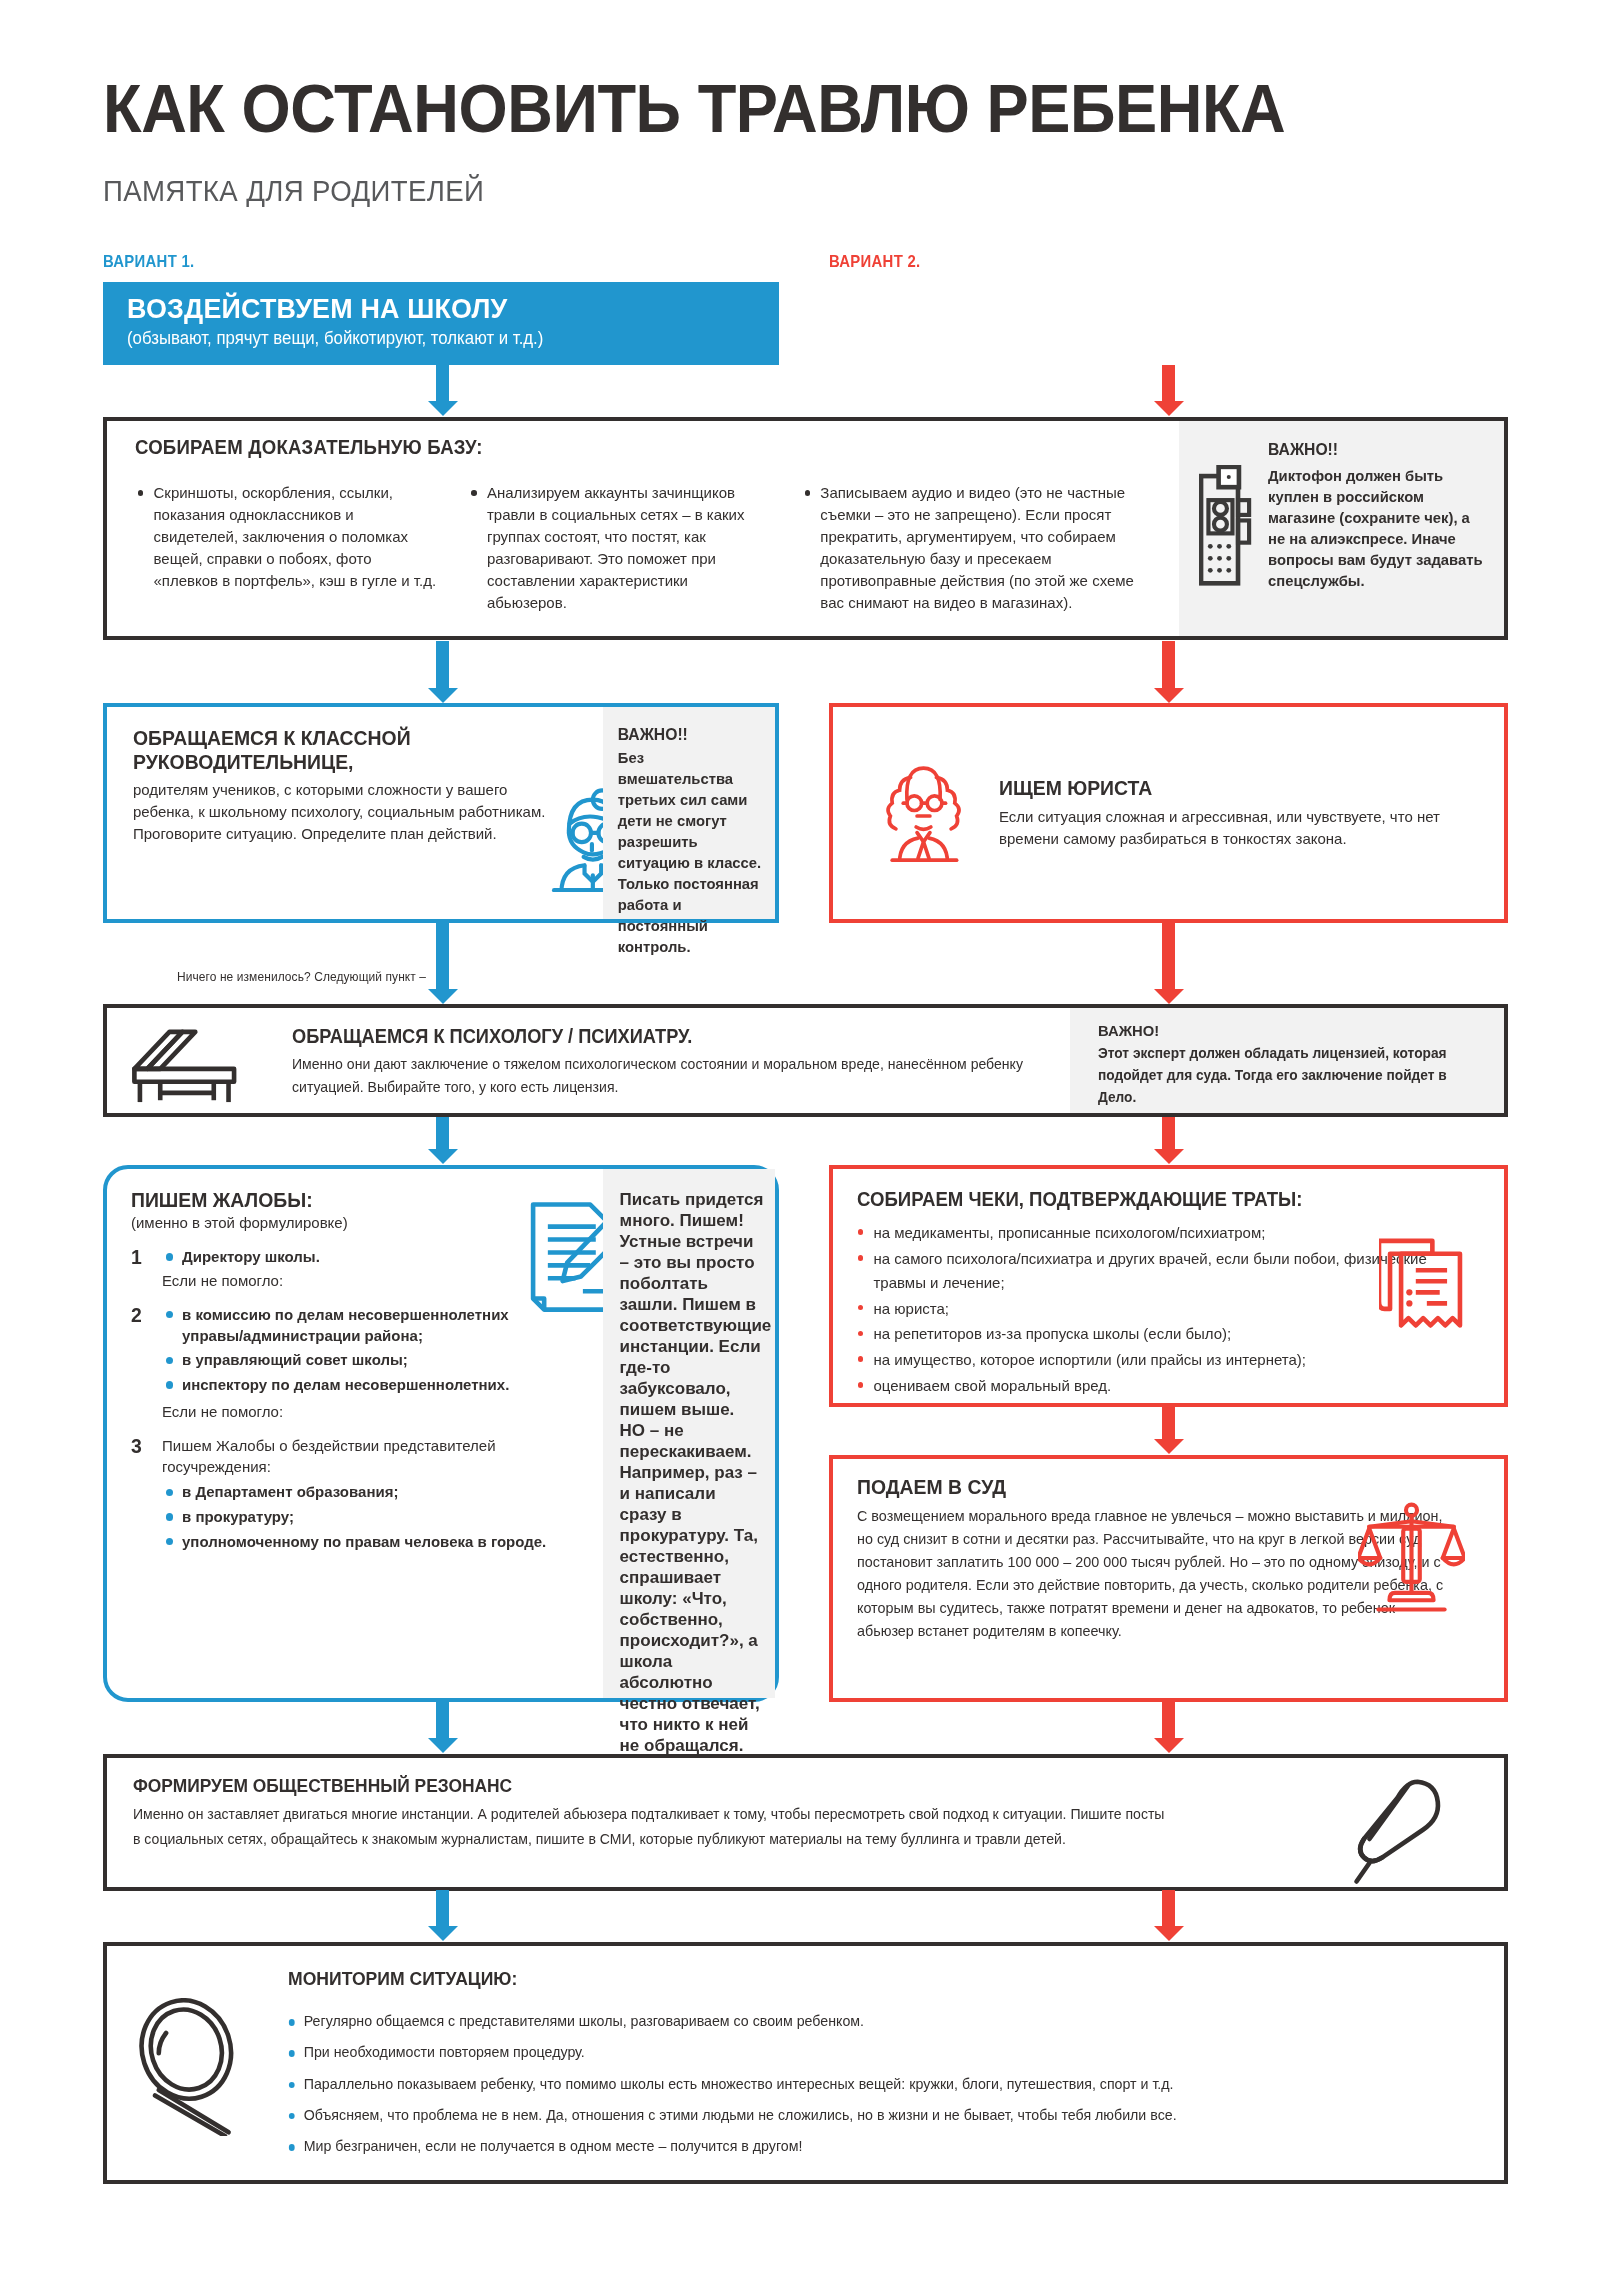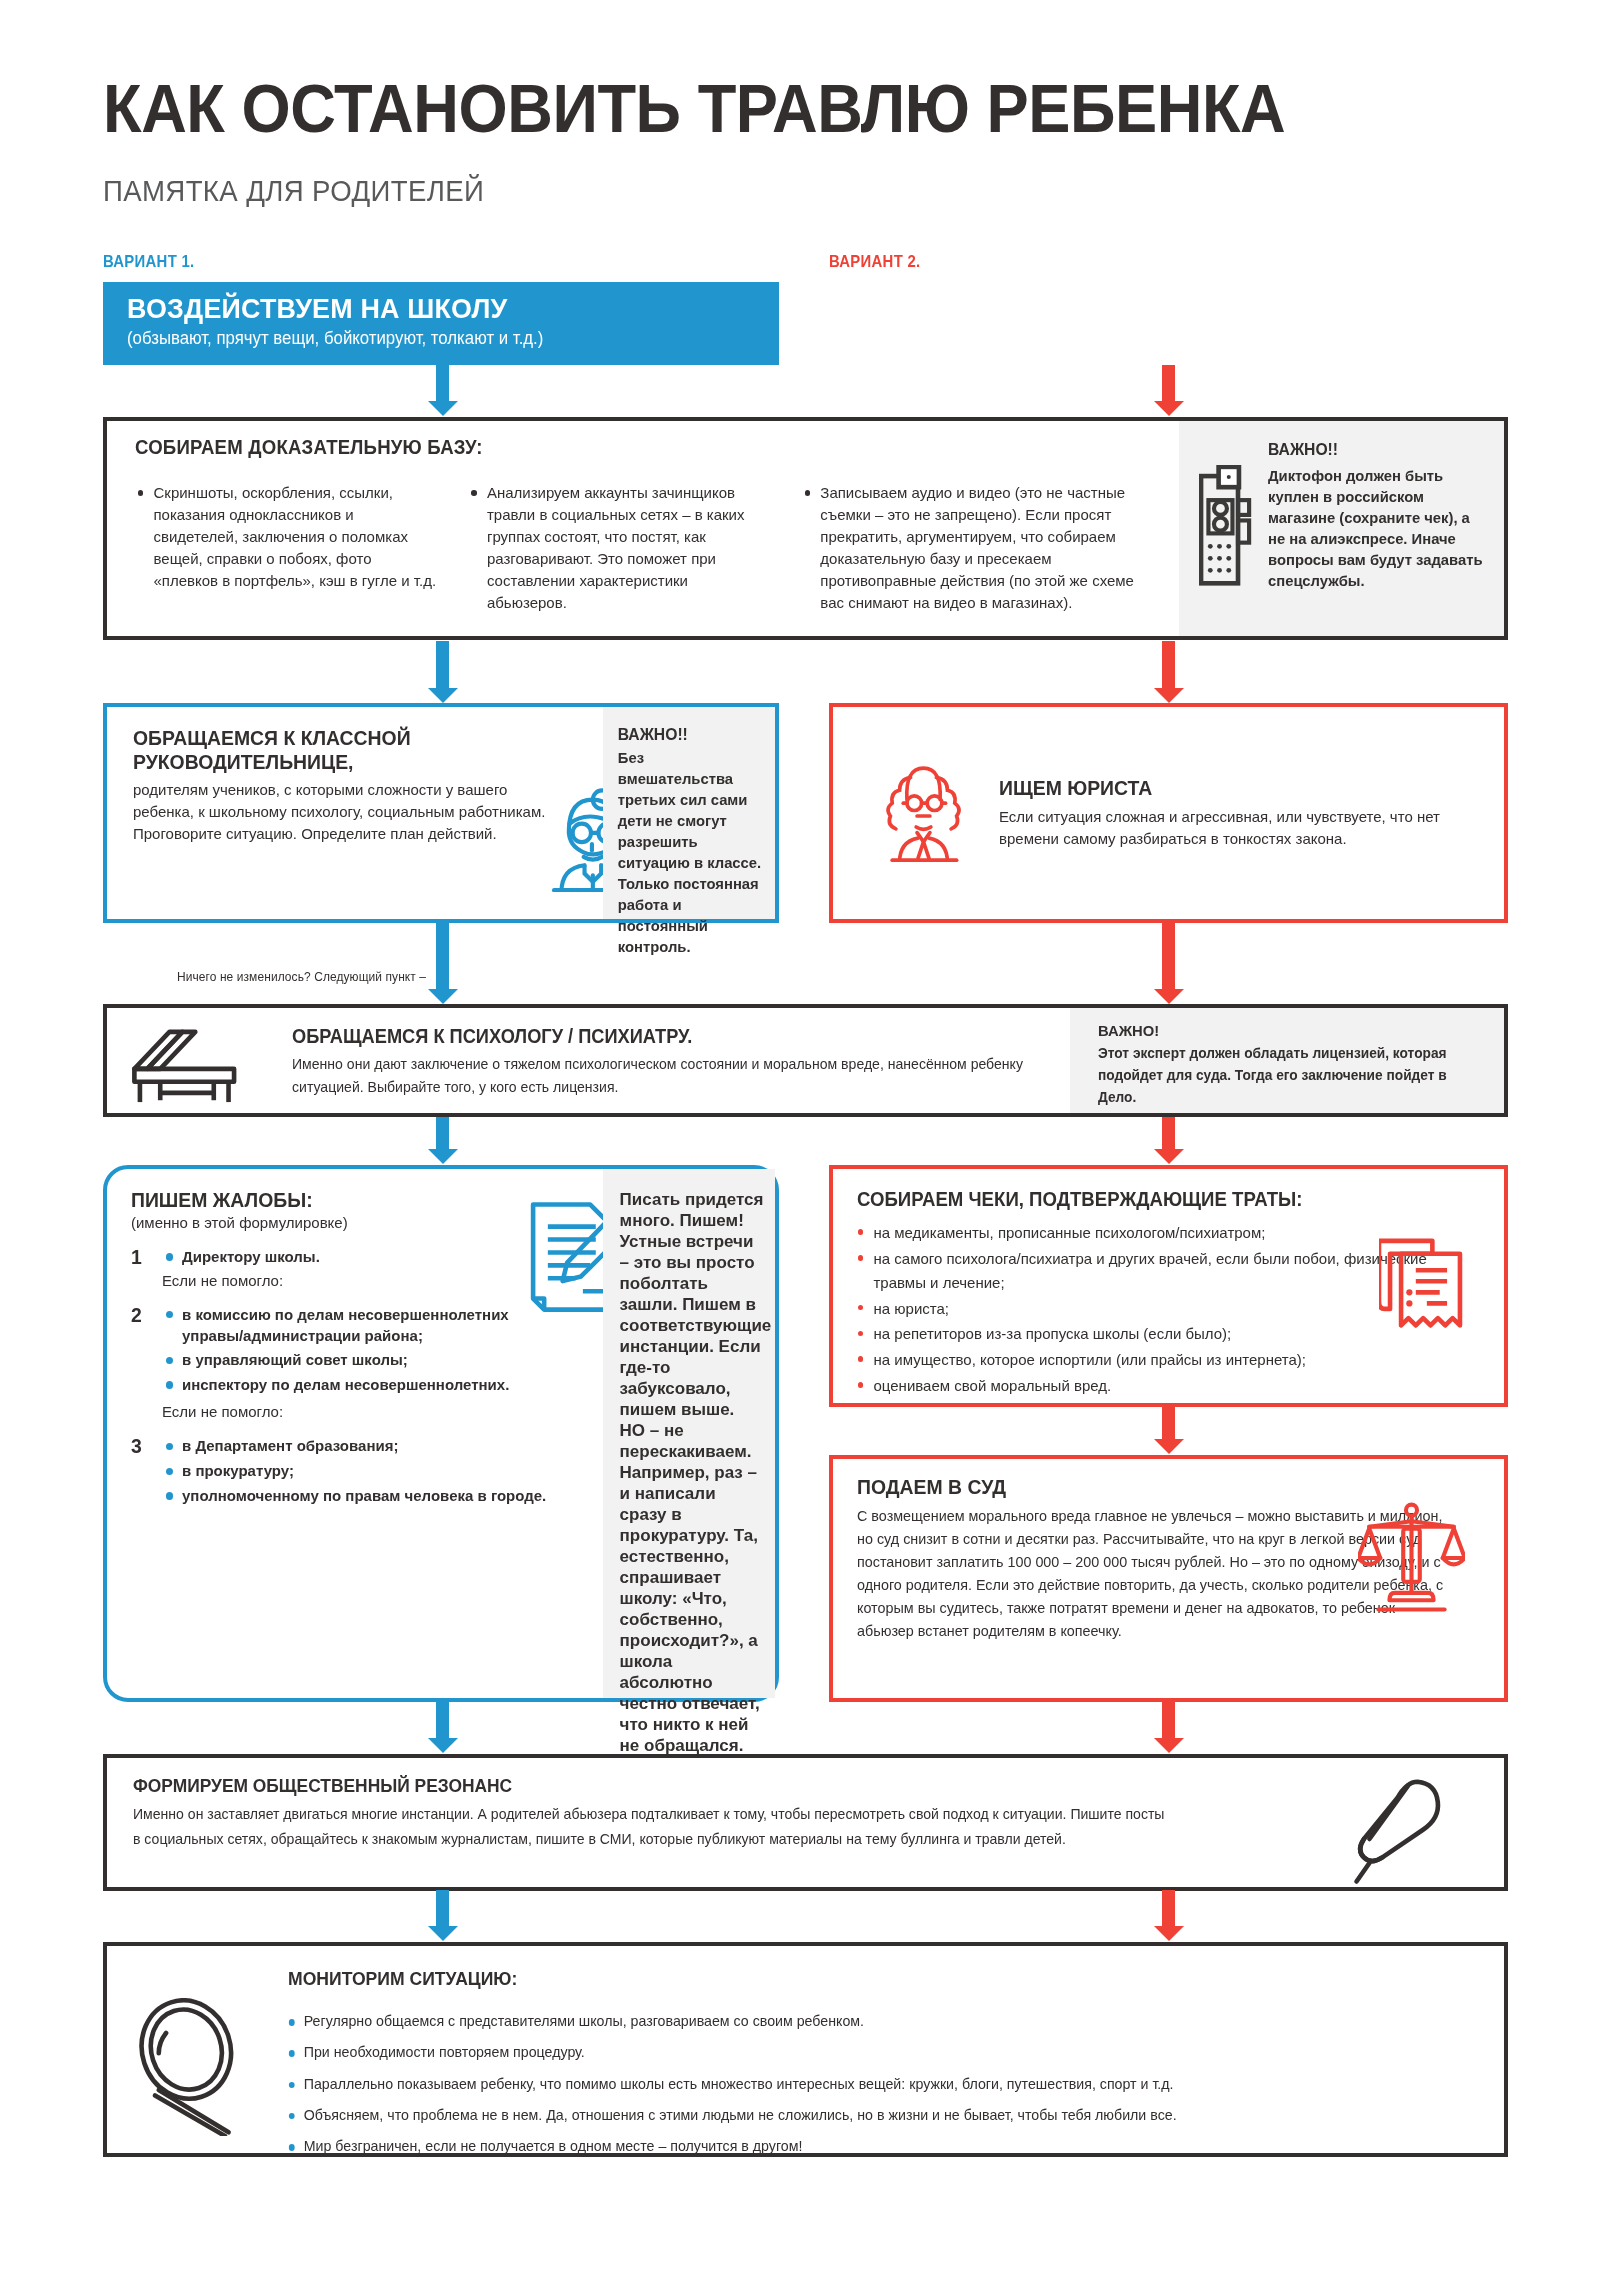--- a/index.html
+++ b/index.html
@@ -171,21 +171,21 @@
   #box7 p{position:absolute; left:24px; top:46px; width:609px; margin:0; font-size:14.8px; line-height:23px; transform:scaleX(0.97); transform-origin:left top;}
   #box7 .scale-ico{position:absolute; right:39px; top:42px;}
 
   
   #box8{left:103px; top:1754px; width:1405px; height:137px;}
   #box8 h3{position:absolute; left:26px; top:16.6px; margin:0; font-size:18.5px; font-weight:bold; transform:scaleX(0.94); transform-origin:left top;}
   #box8 p{position:absolute; left:26px; top:44px; width:1089px; margin:0; font-size:14.8px; line-height:25px; transform:scaleX(0.95); transform-origin:left top;}
   #box8 .mic-ico{position:absolute; right:55px; top:20px;}
 
   
-  #box9{left:103px; top:1942px; width:1405px; height:215px;}
+  #box9{left:103px; top:1942px; width:1405px; height:242px;}
   #box9 .mag-ico{position:absolute; left:26px; top:52px;}
   #box9 h3{position:absolute; left:181px; top:22px; margin:0; font-size:18.5px; font-weight:bold; transform:scaleX(0.95); transform-origin:left top;}
   #box9 ul{position:absolute; left:179px; top:61px; width:1191px;}
   #box9 ul li{font-size:14.8px; line-height:29.5px; transform:scaleX(0.96); transform-origin:left top; white-space:nowrap;}
   #box9 ul li:before{top:12px; width:6.5px; height:6.5px;}
 </style>
 </head>
 <body>
 
 <div class="page">
@@ -403,20 +403,21 @@
         <ul class="bl">
           <li>в комиссию по делам несовершеннолетних управы/администрации района;</li>
           <li>в управляющий совет школы;</li>
           <li>инспектору по делам несовершеннолетних.</li>
         </ul>
         <div class="cond" style="margin-top:7.4px;">Если не помогло:</div>
       </div>
 
       <div class="numrow" style="margin-top:13px;">
         <span class="num">3</span>
+        <div class="lead">Пишем Жалобы о бездействии представителей госучреждения:</div>
         <ul class="bl" style="margin-top:3.7px;">
           <li>в Департамент образования;</li>
           <li>в прокуратуру;</li>
           <li>уполномоченному по правам человека в городе.</li>
         </ul>
       </div>
     </div>
     <div class="sidecol gray-panel">Писать придется много. Пишем! Устные встречи – это вы просто поболтать зашли. Пишем в соответствующие инстанции. Если где-то забуксовало, пишем выше. НО – не перескакиваем. Например, раз – и написали сразу в прокуратуру. Та, естественно, спрашивает школу: «Что, собственно, происходит?», а школа абсолютно честно отвечает, что никто к ней не обращался.</div>
   </div>
 

